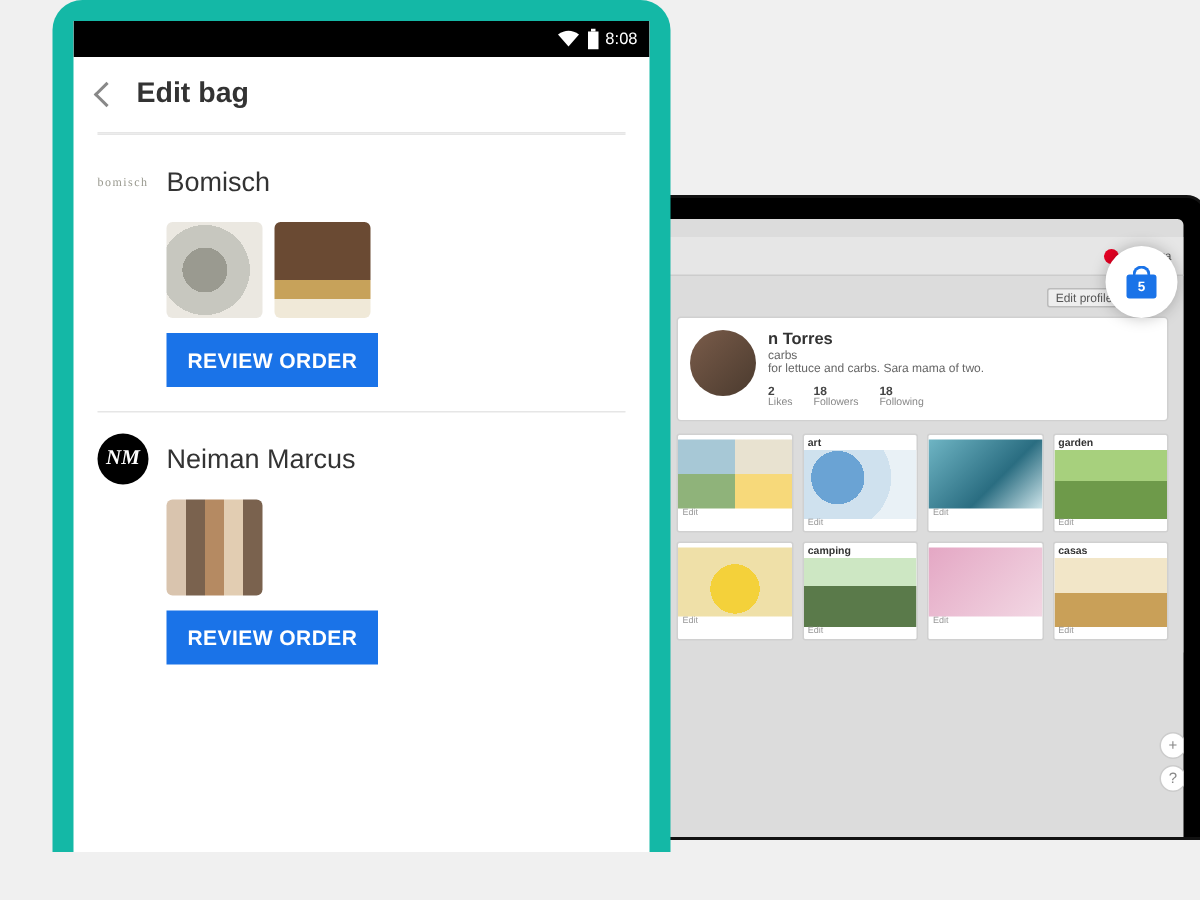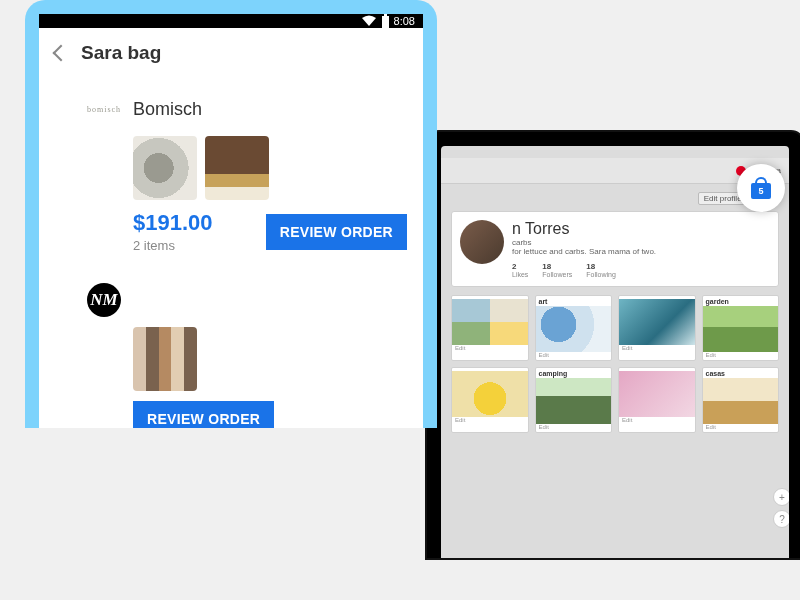--- a/index.html
+++ b/index.html
@@ -35,21 +35,21 @@
   .avatar-dot { width:10px; height:10px; border-radius:50%; background:#c6412a; }
   .pin-logo { width:10px; height:10px; border-radius:50%; background:#e60023; margin-right:4px; }
   .profile-area { padding: 8px 10px 0 10px; background:#dcdcdc; }
   .profile-header { display:flex; justify-content:flex-end; gap:6px; font-size:8px; color:#555; margin-bottom:6px; }
   .edit-btn { border:1px solid #bbb; padding:1px 5px; border-radius:2px; background:#eee; }
   .profile-card {
     background:#fff; border:1px solid #d0d0d0; border-radius:3px;
     display:flex; gap:8px; padding:8px; font-size:8px; color:#666;
   }
   .big-avatar { width:44px; height:44px; border-radius:50%; background:linear-gradient(135deg,#7a5c4a,#4a3a2e); flex-shrink:0; }
-  .profile-name { font-size:16px; font-weight:400; color:#333; }
+  .profile-name { font-size:11px; font-weight:700; color:#333; }
   .stats { display:flex; gap:14px; margin-top:6px; font-size:7px; color:#888; }
   .stat b { display:block; color:#444; font-size:8px; }
   .board-grid {
     display:grid; grid-template-columns: repeat(4, 1fr);
     gap:6px; padding:8px 10px; background:#dcdcdc;
   }
   .board { background:#fff; border:1px solid #d0d0d0; border-radius:2px; overflow:hidden; font-size:7px; color:#555; }
   .board .lbl { padding:2px 3px 1px; font-weight:600; color:#333; }
   .board .edit { padding:0 3px 2px; font-size:6px; color:#999; }
   .thumb { height:46px; }
@@ -70,23 +70,23 @@
     z-index: 5;
   }
   .bag-icon { width:20px; height:22px; position:relative; }
   .bag-body { position:absolute; left:0; right:0; bottom:0; height:16px; background:#1a73e8; border-radius:2px; display:flex; align-items:center; justify-content:center; color:#fff; font-size:9px; font-weight:700; }
   .bag-handle { position:absolute; top:0; left:4px; right:4px; height:8px; border:2px solid #1a73e8; border-bottom:none; border-radius:6px 6px 0 0; }
   .side-controls { position:absolute; right:-2px; bottom:30px; width:18px; display:flex; flex-direction:column; gap:4px; }
   .ctrl { width:18px; height:18px; background:#fff; border:1px solid #ccc; border-radius:50%; font-size:10px; color:#888; display:flex; align-items:center; justify-content:center; }
 
   
   .phone {
-    position:absolute; left:25px; top:0;
-    width:412px; height:428px;
-    background:#7dd3fc; border-radius:20px 20px 0 0;
+    position:absolute; left:35px; top:0;
+    width:412px; height:568px;
+    background:#14b8a6; border-radius:20px 20px 0 0;
     padding: 14px 14px 0 14px;
   }
   .phone-screen {
     width:100%; height:100%; background:#fff;
     display:flex; flex-direction:column;
     overflow:hidden;
   }
   .statusbar {
     height:24px; background:#000; color:#fff;
     display:flex; justify-content:flex-end; align-items:center; gap:4px;
@@ -98,25 +98,25 @@
     padding:14px 16px;
   }
   .back-chev {
     width:12px; height:12px;
     border-left:2px solid #888; border-bottom:2px solid #888;
     transform:rotate(45deg);
   }
   .app-title { font-size:19px; font-weight:600; color:#333; }
   .divider { height:1px; background:#e6e6e6; margin:0 16px; }
   .instruction { padding:14px 16px; font-size:14px; color:#666; }
-  .seller-block { padding:14px 16px 16px;margin-left:32px; }
+  .seller-block { padding:14px 16px 16px; }
   .seller-head { display:flex; align-items:center; gap:12px; margin-bottom:10px; }
   .seller-logo { width:34px; height:34px; display:flex; align-items:center; justify-content:center; }
   .bomisch-logo { font-family: Georgia, serif; font-size:8px; letter-spacing:1px; color:#9a9a90; text-transform:lowercase; }
-  .nm-logo { width:34px; height:34px; border-radius:50%; background:#000; color:#fff; display:flex; align-items:center; justify-content:center; font-style:italic; font-family: Georgia, serif; font-size:17px; font-weight:600; }
+  .nm-logo { width:34px; height:34px; border-radius:50%; background:#000; color:#fff; display:flex; align-items:center; justify-content:center; font-style:italic; font-family: Georgia, serif; font-size:14px; font-weight:600; }
   .seller-name { font-size:18px; font-weight:400; color:#333; }
   .product-row { display:flex; gap:8px; padding-left:46px; margin-bottom:10px; }
   .prod { width:64px; height:64px; border-radius:4px; }
   .p-press { background: radial-gradient(circle at 40% 50%, #9a9a90 0 30%, #c7c7bf 30% 60%, #ebe8e1 60% 100%); }
   .p-spoons { background: linear-gradient(#6a4a33 0 60%, #c7a25a 60% 80%, #f0e9d8 80% 100%); }
   .p-tubes { background: linear-gradient(90deg,#d9c4ae 0 20%,#7a624e 20% 40%,#b58a62 40% 60%,#e2cdb2 60% 80%,#7a624e 80% 100%); }
   .price-row { display:flex; align-items:center; justify-content:space-between; padding-left:46px; }
   .price { font-size:22px; font-weight:700; color:#1a73e8; }
   .item-count { font-size:13px; color:#888; margin-top:2px; }
   .review-btn {
@@ -224,50 +224,47 @@
           <rect x="1" y="2" width="7" height="12" fill="#fff"></rect>
           <rect x="3" y="0" width="3" height="2" fill="#fff"></rect>
         </svg>
       <span>8:08</span>
     </div>
 
     <div class="app-header">
       <div>
           <div class="back-chev"></div>
         </div>
-      <div class="app-title">Sara bag</div>
+      <div class="app-title">Edit bag</div>
     </div>
     <div class="divider"></div>
 
     <div class="divider"></div>
 
     <div class="seller-block">
       <div class="seller-head">
         <div class="seller-logo bomisch-logo">bomisch</div>
         <div class="seller-name">Bomisch</div>
       </div>
       <div class="product-row">
         <div class="prod p-press"></div>
         <div class="prod p-spoons"></div>
       </div>
       <div class="price-row">
-        <div>
-          <div class="price">$191.00</div>
-          <div class="item-count">2 items</div>
-        </div>
         <button class="review-btn">REVIEW ORDER</button>
       </div>
     </div>
     <div class="divider"></div>
 
     <div class="seller-block">
       <div class="seller-head">
         <div class="seller-logo">
             <div class="nm-logo">NM</div>
           </div>
+        <div class="seller-name">Neiman Marcus</div>
       </div>
       <div class="product-row">
         <div class="prod p-tubes"></div>
       </div>
       <div class="price-row">
         <button class="review-btn">REVIEW ORDER</button>
       </div>
     </div>
 
   </div>

